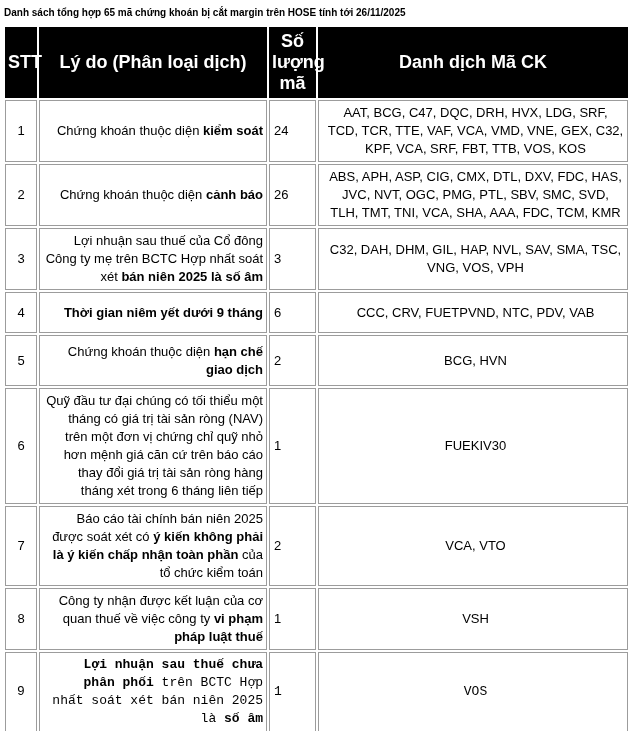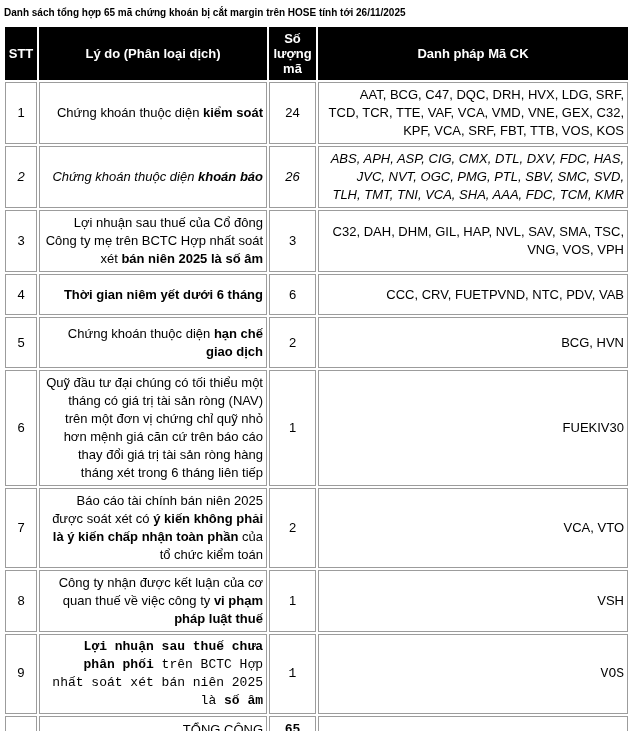--- a/index.html
+++ b/index.html
@@ -30,42 +30,42 @@
     border-spacing:2px;
     table-layout:fixed;
     width:627px;
     margin-left:3px;
   }
   th{
     background:var(--header-bg);
     color:var(--header-fg);
     border:1px solid var(--header-bg);
     font-weight:bold;
-    font-size:13px;
+    font-size:18px;
     text-align:center;
     vertical-align:middle;
     padding:3px 2px;
     height:49px;
   }
   td{
     border:1px solid var(--border);
     vertical-align:middle;
     padding:3px 4px;
     line-height:18px;
   }
   col.c1{width:32px;}
   col.c2{width:228px;}
   col.c3{width:47px;}
   col.c4{width:auto;}
   .c-stt{text-align:center;}
-  .c-count{text-align:center;}
+  .c-count{}
   .c-reason{text-align:right;padding-left:5px;padding-right:3px;}
-  .c-tickers{text-align:right;padding-left:8px;padding-right:3px;}
+  .c-tickers{text-align:center;padding-left:8px;padding-right:3px;}
   tbody.rows tr:nth-child(1) td{height:56px;}
-  tbody.rows tr:nth-child(2) td{height:56px;font-style:italic;}
+  tbody.rows tr:nth-child(2) td{height:56px;}
   tbody.rows tr:nth-child(3) td{height:53px;}
   tbody.rows tr:nth-child(4) td{height:41px;}
   tbody.rows tr:nth-child(5) td{height:51px;}
   tbody.rows tr:nth-child(6) td{height:108px;}
   tbody.rows tr:nth-child(7) td{height:65px;}
   tbody.rows tr:nth-child(8) td{height:50px;}
   tbody.rows tr:nth-child(9) td{height:53px;font-family:Liberation Mono, monospace;}
   tbody.total-section td{height:28px;}
   .total-label{font-weight:normal;}
   .total-count{font-weight:bold;font-family:Liberation Mono, monospace;}
@@ -81,45 +81,45 @@
     <col class="c1">
       <col class="c2">
       <col class="c3">
       <col class="c4">
   </colgroup>
   <thead>
     <tr>
       <th>STT</th>
       <th>Lý do (Phân loại dịch)</th>
       <th>Số lượng mã</th>
-      <th>Danh pháp Mã CK</th>
+      <th>Danh dịch Mã CK</th>
     </tr>
   </thead>
   <tbody class="rows">
       <tr>
         <td class="c-stt">1</td>
         <td class="c-reason"><span>Chứng khoán thuộc diện </span><b>kiểm soát</b></td>
         <td class="c-count">24</td>
         <td class="c-tickers">AAT, BCG, C47, DQC, DRH, HVX, LDG, SRF, TCD, TCR, TTE, VAF, VCA, VMD, VNE, GEX, C32, KPF, VCA, SRF, FBT, TTB, VOS, KOS</td>
       </tr>
       <tr>
         <td class="c-stt">2</td>
-        <td class="c-reason"><span>Chứng khoán thuộc diện </span><b>khoán báo</b></td>
+        <td class="c-reason"><span>Chứng khoán thuộc diện </span><b>cảnh báo</b></td>
         <td class="c-count">26</td>
         <td class="c-tickers">ABS, APH, ASP, CIG, CMX, DTL, DXV, FDC, HAS, JVC, NVT, OGC, PMG, PTL, SBV, SMC, SVD, TLH, TMT, TNI, VCA, SHA, AAA, FDC, TCM, KMR</td>
       </tr>
       <tr>
         <td class="c-stt">3</td>
         <td class="c-reason"><span>Lợi nhuận sau thuế của Cổ đông Công ty mẹ trên BCTC Hợp nhất soát xét </span><b>bán niên 2025 là số âm</b></td>
         <td class="c-count">3</td>
         <td class="c-tickers">C32, DAH, DHM, GIL, HAP, NVL, SAV, SMA, TSC, VNG, VOS, VPH</td>
       </tr>
       <tr>
         <td class="c-stt">4</td>
-        <td class="c-reason"><b>Thời gian niêm yết dưới 6 tháng</b></td>
+        <td class="c-reason"><b>Thời gian niêm yết dưới 9 tháng</b></td>
         <td class="c-count">6</td>
         <td class="c-tickers">CCC, CRV, FUETPVND, NTC, PDV, VAB</td>
       </tr>
       <tr>
         <td class="c-stt">5</td>
         <td class="c-reason"><span>Chứng khoán thuộc diện </span><b>hạn chế giao dịch</b></td>
         <td class="c-count">2</td>
         <td class="c-tickers">BCG, HVN</td>
       </tr>
       <tr>

